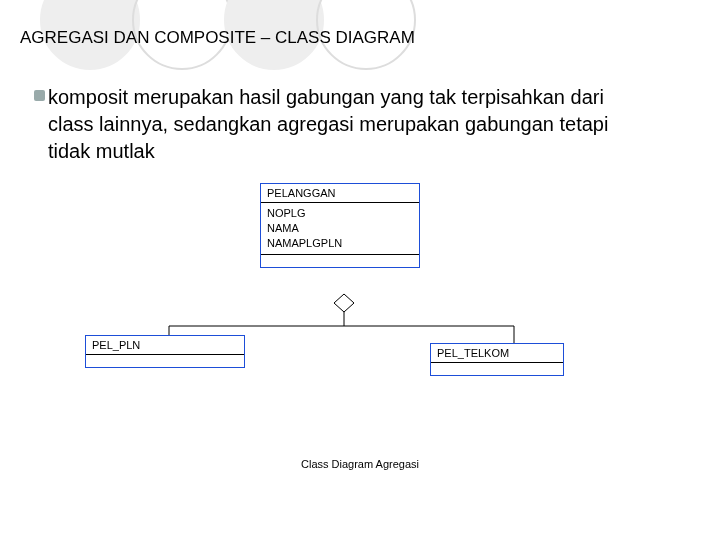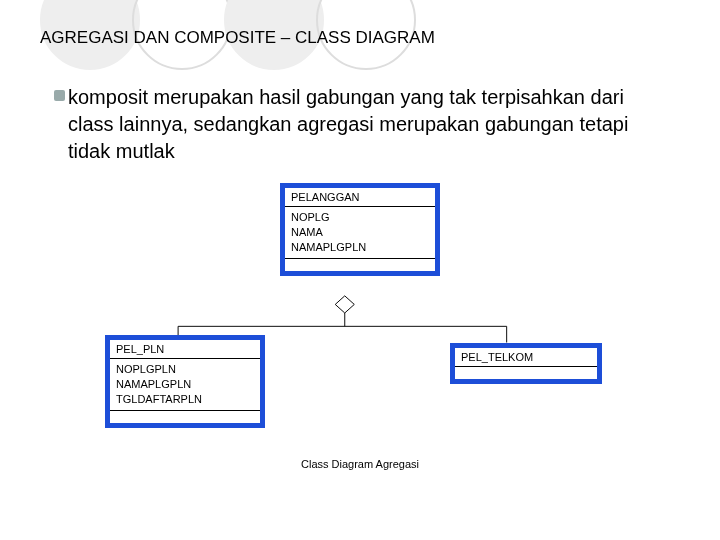--- a/index.html
+++ b/index.html
@@ -22,21 +22,21 @@
   .circle {
     width: 100px;
     height: 100px;
     border-radius: 50%;
     border: 2px solid #ddd;
     margin-right: -8px;
   }
   .circle.filled { background: #eee; border-color: #eee; }
   .content {
     position: relative;
-    padding: 28px 40px;
+    padding: 28px 20px;
   }
   .title {
     font-size: 17px;
     font-weight: normal;
     margin-bottom: 36px;
   }
   .bullet-row { display: flex; align-items: flex-start; gap: 3px; margin-left: 14px; margin-bottom: 18px; }
   .bullet {
     width: 11px; height: 11px; background: #9aa; border-radius: 2px; margin-top: 6px; flex-shrink: 0;
   }
@@ -45,21 +45,21 @@
     line-height: 1.35;
     max-width: 600px;
   }
   .diagram {
     position: relative;
     width: 100%;
     height: 300px;
   }
   .class-box {
     position: absolute;
-    border: 5px solid #1d4ed8;
+    border: 1px solid #1d4ed8;
     background: #fff;
     font-size: 11px;
   }
   .class-box .compartment {
     border-bottom: 1px solid #000;
     padding: 3px 6px;
     min-height: 10px;
   }
   .class-box .compartment:last-child { border-bottom: none; }
   .class-box .name { text-align: left; }
@@ -111,28 +111,23 @@
       <div class="compartment attrs">
         <div>NOPLG</div>
         <div>NAMA</div>
         <div>NAMAPLGPLN</div>
       </div>
       <div class="compartment ops"></div>
     </div>
 
     <div class="class-box" style="left:65px; top:152px; width:160px;">
       <div class="compartment name">PEL_PLN</div>
-      <div class="compartment attrs">
-        <div>NOPLGPLN</div>
-        <div>NAMAPLGPLN</div>
-        <div>TGLDAFTARPLN</div>
-      </div>
       <div class="compartment ops"></div>
     </div>
 
-    <div class="class-box" style="left:410px; top:160px; width:152px;">
+    <div class="class-box" style="left:410px; top:160px; width:134px;">
       <div class="compartment name">PEL_TELKOM</div>
       <div class="compartment ops"></div>
     </div>
 
     <div class="caption" style="top:275px;">Class Diagram Agregasi</div>
   </div>
 </div>
 
 </body></html>

